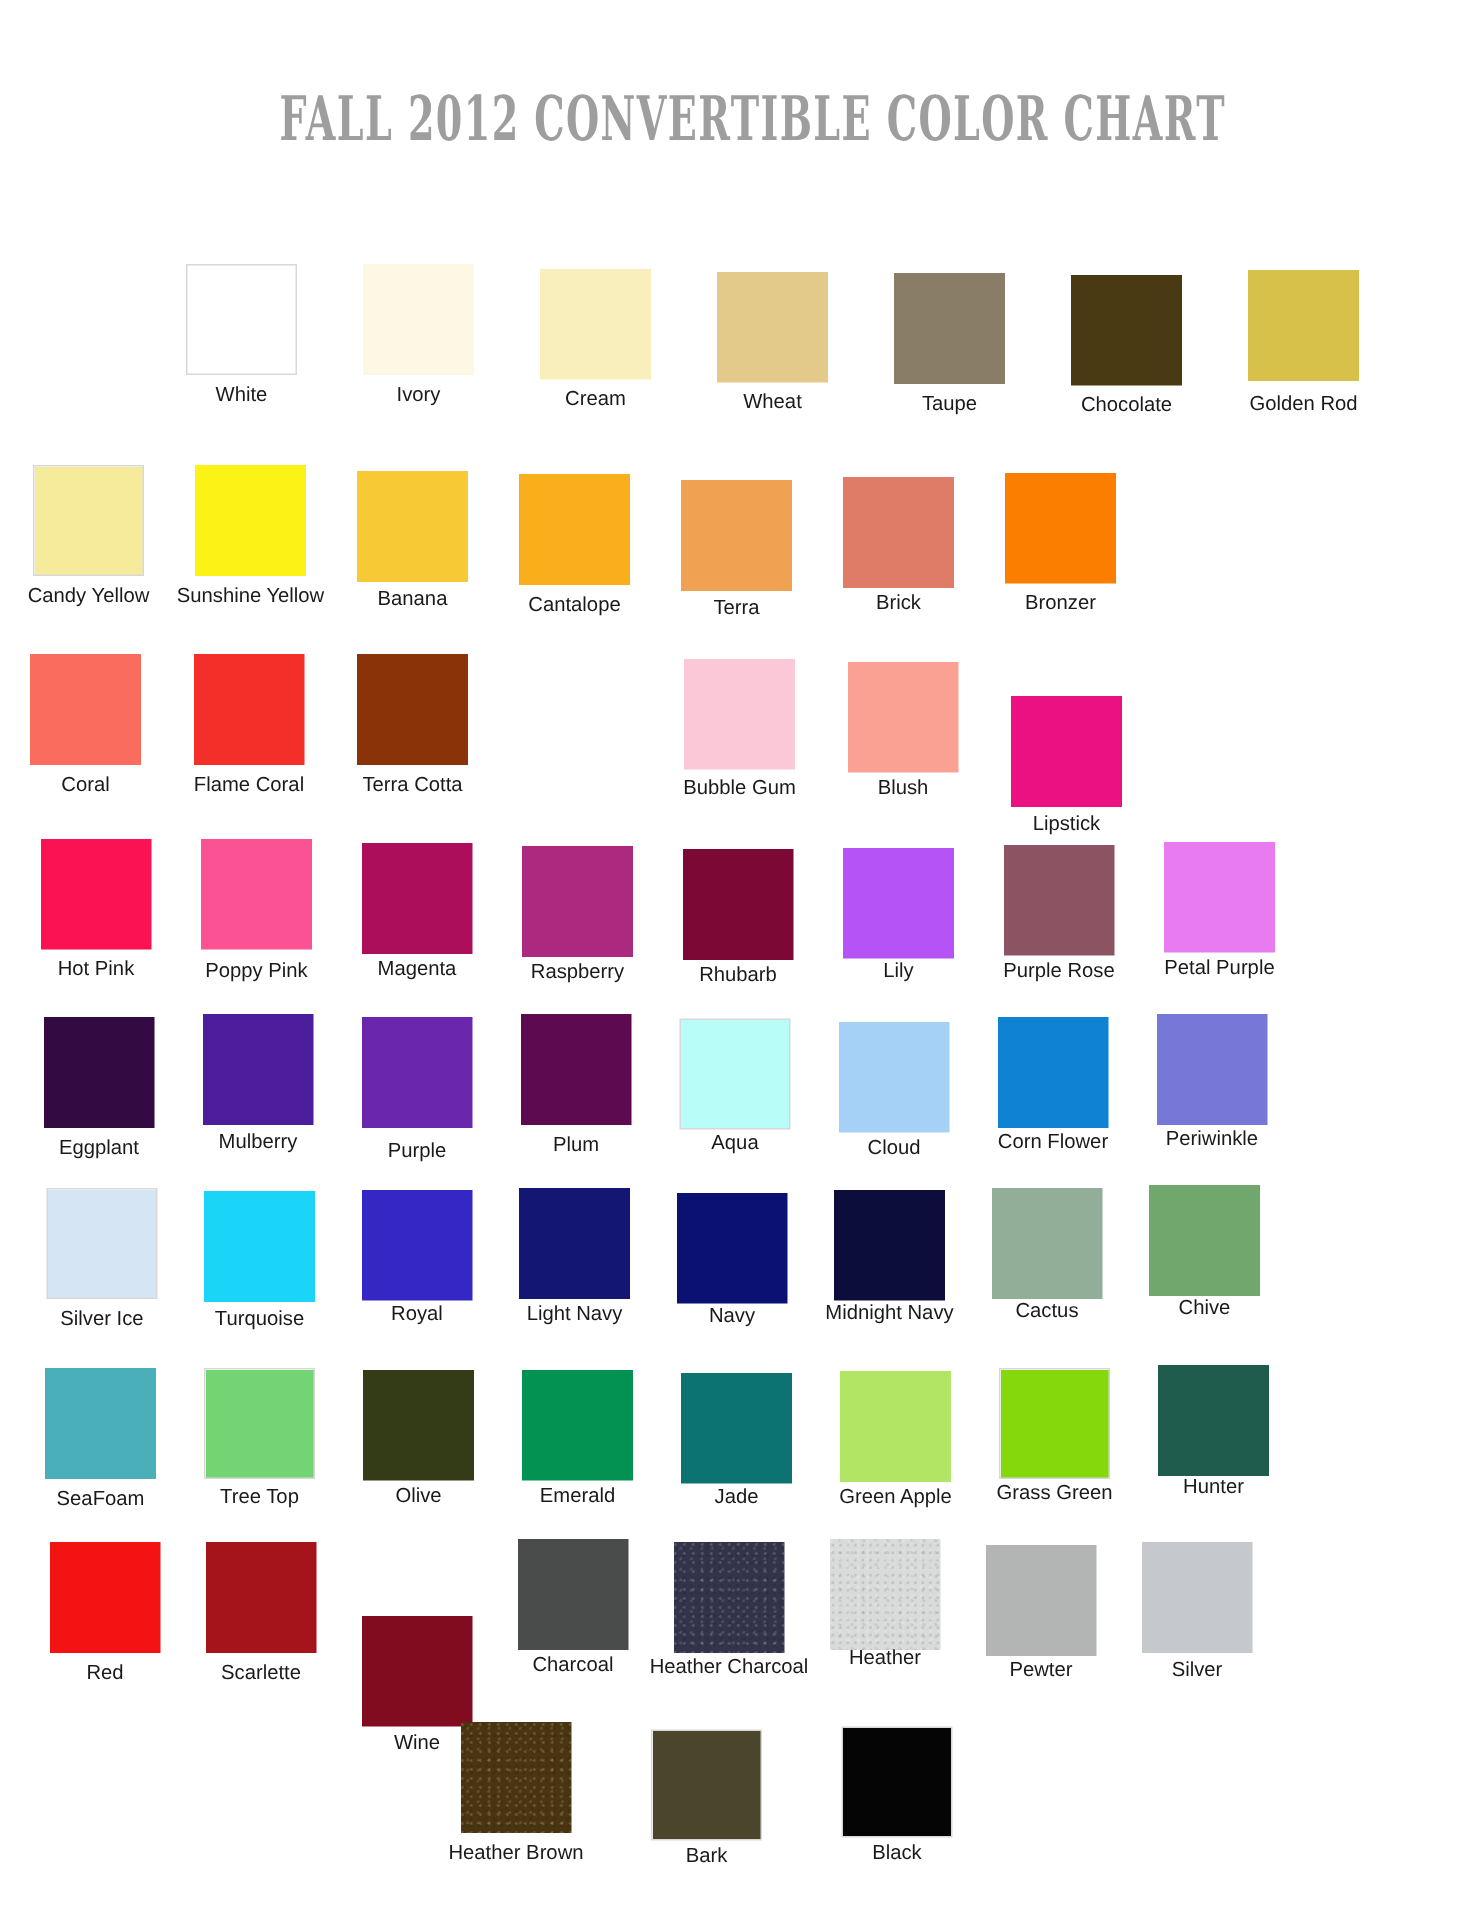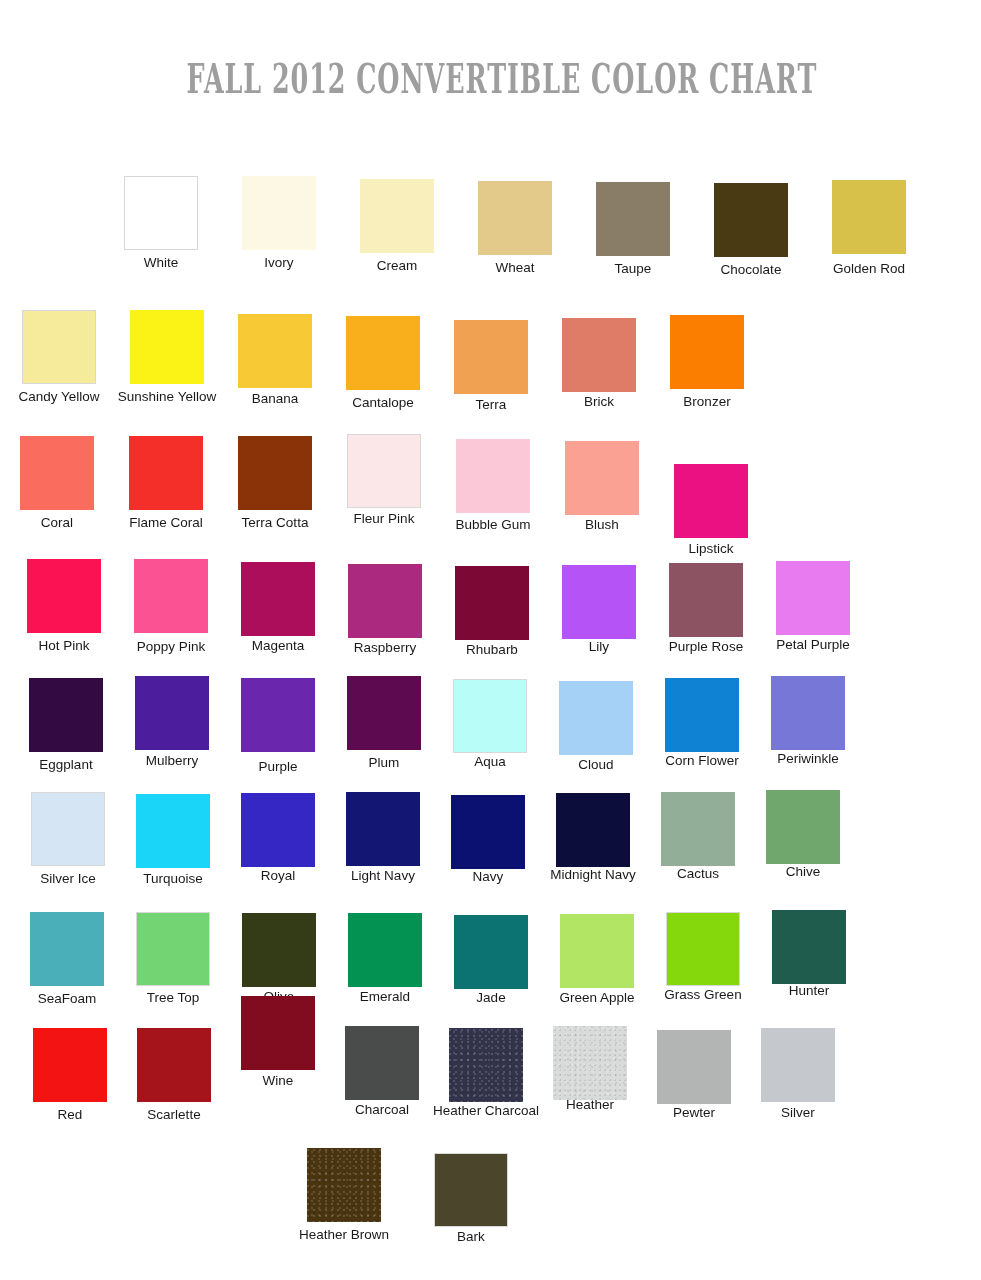--- a/index.html
+++ b/index.html
@@ -154,24 +154,20 @@
         <div class="swatch-label">Coral</div>
       </div>
       <div class="swatch-cell" style="left: 111px; top: 436px;">
         <div class="swatch-chip" style="background-color: rgb(244, 47, 41);"></div>
         <div class="swatch-label">Flame Coral</div>
       </div>
       <div class="swatch-cell" style="left: 220px; top: 436px;">
         <div class="swatch-chip" style="background-color: rgb(138, 51, 8);"></div>
         <div class="swatch-label">Terra Cotta</div>
       </div>
-      <div class="swatch-cell" style="left: 329px; top: 434px;">
-        <div class="swatch-chip has-border" style="background-color: rgb(251, 231, 231);"></div>
-        <div class="swatch-label" style="margin-top: 4px;">Fleur Pink</div>
-      </div>
       <div class="swatch-cell" style="left: 438px; top: 439px;">
         <div class="swatch-chip" style="background-color: rgb(251, 200, 215);"></div>
         <div class="swatch-label" style="margin-top: 5px;">Bubble Gum</div>
       </div>
       <div class="swatch-cell" style="left: 547px; top: 441px;">
         <div class="swatch-chip" style="background-color: rgb(251, 161, 147);"></div>
         <div class="swatch-label" style="margin-top: 3px;">Blush</div>
       </div>
       <div class="swatch-cell" style="left: 656px; top: 464px;">
         <div class="swatch-chip" style="background-color: rgb(235, 17, 131);"></div>
@@ -306,21 +302,21 @@
         <div class="swatch-label" style="margin-top: 0px;">Hunter</div>
       </div>
       <div class="swatch-cell" style="left: 15px; top: 1028px;">
         <div class="swatch-chip" style="background-color: rgb(243, 19, 18);"></div>
         <div class="swatch-label">Red</div>
       </div>
       <div class="swatch-cell" style="left: 119px; top: 1028px;">
         <div class="swatch-chip" style="background-color: rgb(165, 19, 27);"></div>
         <div class="swatch-label">Scarlette</div>
       </div>
-      <div class="swatch-cell" style="left: 223px; top: 996px;">
+      <div class="swatch-cell" style="left: 223px; top: 1077px;">
         <div class="swatch-chip" style="background-color: rgb(130, 12, 31);"></div>
         <div class="swatch-label" style="margin-top: 4px;">Wine</div>
       </div>
       <div class="swatch-cell" style="left: 327px; top: 1026px;">
         <div class="swatch-chip" style="background-color: rgb(74, 75, 75);"></div>
         <div class="swatch-label" style="margin-top: 3px;">Charcoal</div>
       </div>
       <div class="swatch-cell" style="left: 431px; top: 1028px;">
         <div class="swatch-chip heathered" style="background-color: rgb(51, 52, 76);"></div>
         <div class="swatch-label" style="margin-top: 2px;">Heather Charcoal</div>
@@ -338,15 +334,19 @@
         <div class="swatch-label" style="margin-top: 4px;">Silver</div>
       </div>
       <div class="swatch-cell" style="left: 289px; top: 1148px;">
         <div class="swatch-chip heathered" style="background-color: rgb(74, 53, 16);"></div>
         <div class="swatch-label">Heather Brown</div>
       </div>
       <div class="swatch-cell" style="left: 416px; top: 1153px;">
         <div class="swatch-chip has-border" style="background-color: rgb(75, 69, 44);"></div>
         <div class="swatch-label" style="margin-top: 3px;">Bark</div>
       </div>
+      <div class="swatch-cell" style="left: 543px; top: 1151px;">
+        <div class="swatch-chip has-border" style="background-color: rgb(5, 5, 5);"></div>
+        <div class="swatch-label" style="margin-top: 3px;">Black</div>
+      </div>
     </div>
 
 </div>
 
 </body></html>

